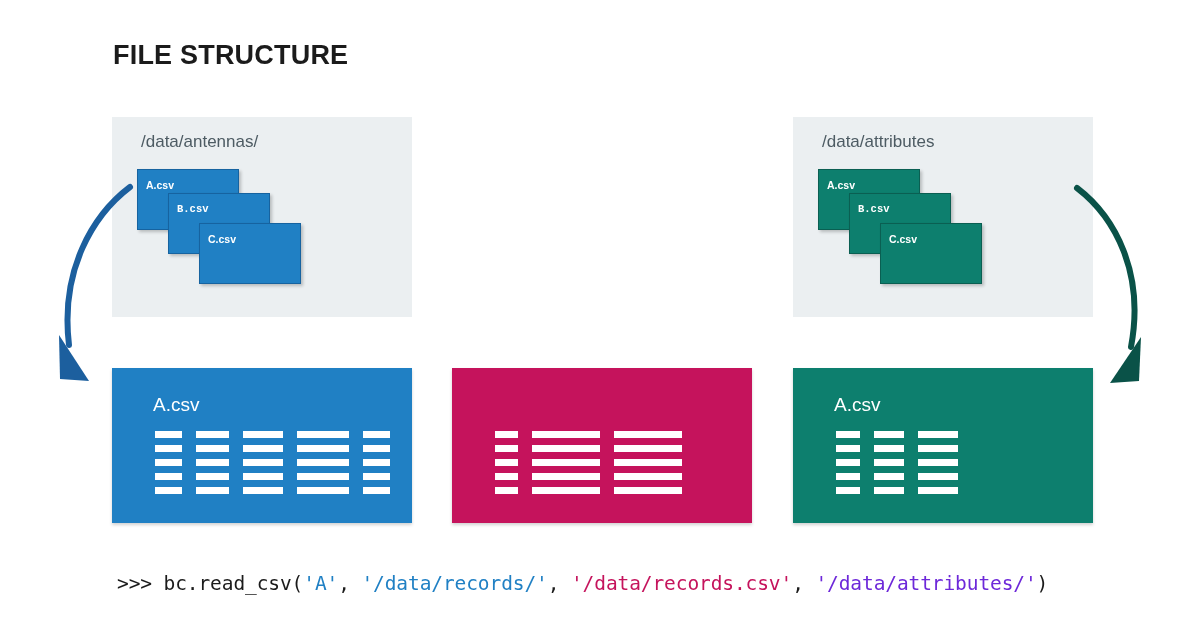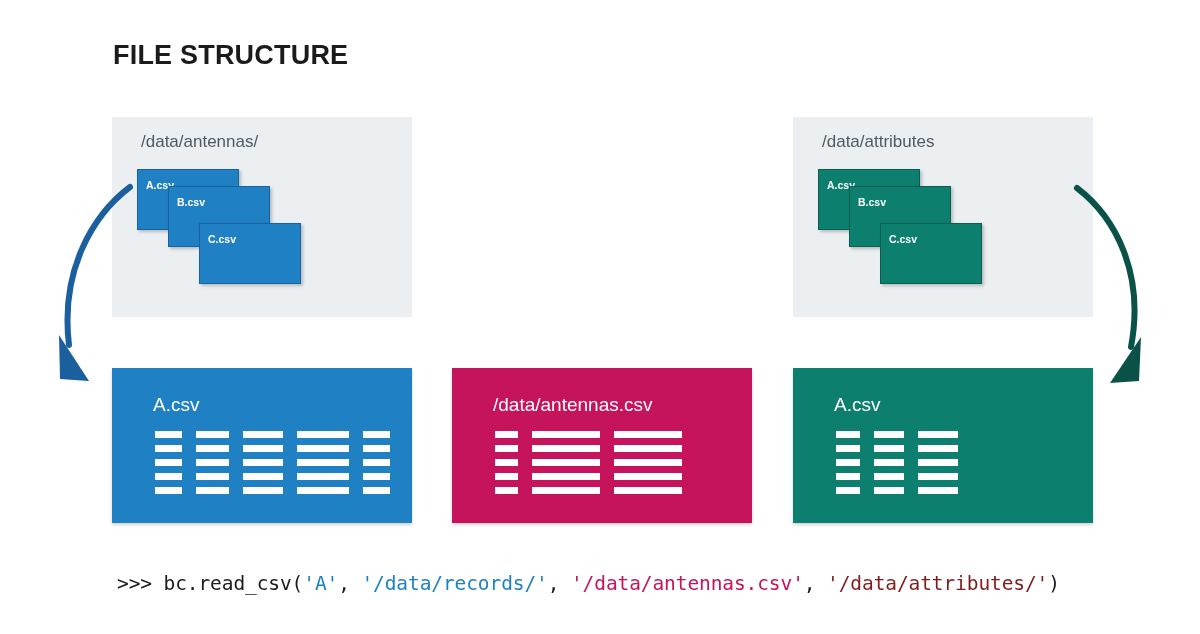--- a/index.html
+++ b/index.html
@@ -56,21 +56,21 @@
     height: 130px;
   }
   .mini-card {
     position: absolute;
     width: 102px;
     height: 61px;
     box-sizing: border-box;
     box-shadow: 2px 2px 3px rgba(0,0,0,0.22);
   }
   .mini-card.c0 { left: 0px;  top: 0px;  }
-  .mini-card.c1 { left: 31px; top: 17px; }
+  .mini-card.c1 { left: 31px; top: 24px; font-family: Liberation Mono, monospace; }
   .mini-card.c2 { left: 62px; top: 54px; }
 
   .stack-blue .mini-card { background: #2080c4; border: 1px solid #1663a0; }
   .stack-teal .mini-card { background: #0d7f6e; border: 1px solid #0a5f52; }
 
   .mini-card-label {
     position: absolute;
     left: 8px;
     top: 9px;
     font-size: 10.5px;
@@ -137,21 +137,21 @@
     left: 117px;
     top: 572px;
     font-family: "DejaVu Sans Mono", "Liberation Mono", monospace;
     font-size: 19.5px;
     color: #1b1b1b;
     white-space: pre;
     letter-spacing: -0.1px;
   }
   .tok-blue    { color: #2080c4; }
   .tok-crimson { color: #c5135c; }
-  .tok-teal    { color: #7f1d1d; }
+  .tok-teal    { color: #6d28d9; }
 </style>
 </head>
 <body>
 
 <div class="page-title">FILE STRUCTURE</div>
 
 <div class="folder-panel left">
   <div class="folder-label">/data/antennas/</div>
   <div class="stack stack-blue">
     <div class="mini-card c0">
@@ -276,21 +276,20 @@
           <i class="bar" style="width:52px"></i>
         </span>
         <span class="bar-cell">
           <i class="bar" style="width:27px"></i>
         </span>
       </div>
   </div>
 </div>
 
 <div class="file-card crimson">
-  <div class="file-card-title">/data/antennas.csv</div>
   <div class="bar-grid">
     <div class="bar-row">
         <span class="bar-cell">
           <i class="bar" style="width:23px"></i>
         </span>
         <span class="bar-cell">
           <i class="bar" style="width:68px"></i>
         </span>
         <span class="bar-cell">
           <i class="bar" style="width:68px"></i>
@@ -397,13 +396,13 @@
         <span class="bar-cell">
           <i class="bar" style="width:30px"></i>
         </span>
         <span class="bar-cell">
           <i class="bar" style="width:40px"></i>
         </span>
       </div>
   </div>
 </div>
 
-<div class="code-line"><span>&gt;&gt;&gt; </span><span>bc.read_csv(</span><span class="tok-blue">'A'</span><span>, </span><span class="tok-blue">'/data/records/'</span><span>, </span><span class="tok-crimson">'/data/antennas.csv'</span><span>, </span><span class="tok-teal">'/data/attributes/'</span><span>)</span></div>
+<div class="code-line"><span>&gt;&gt;&gt; </span><span>bc.read_csv(</span><span class="tok-blue">'A'</span><span>, </span><span class="tok-blue">'/data/records/'</span><span>, </span><span class="tok-crimson">'/data/records.csv'</span><span>, </span><span class="tok-teal">'/data/attributes/'</span><span>)</span></div>
 
 </body></html>

